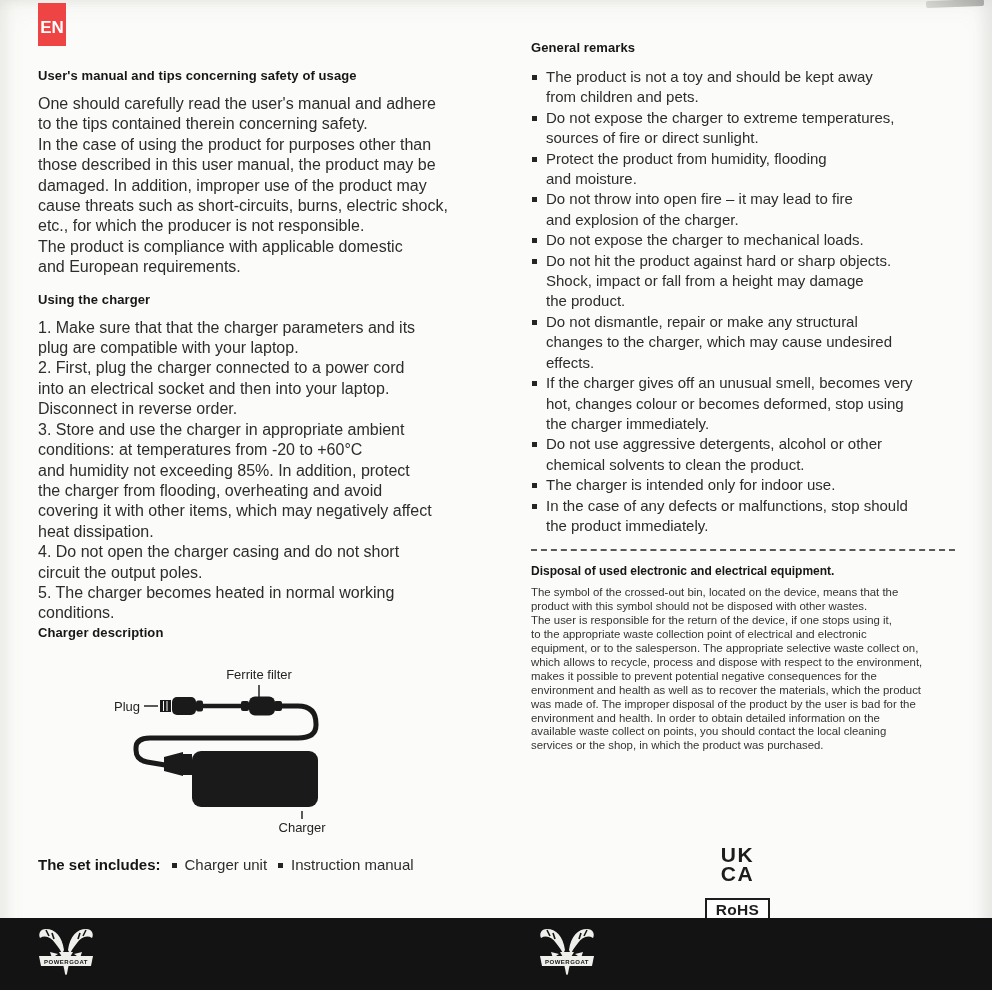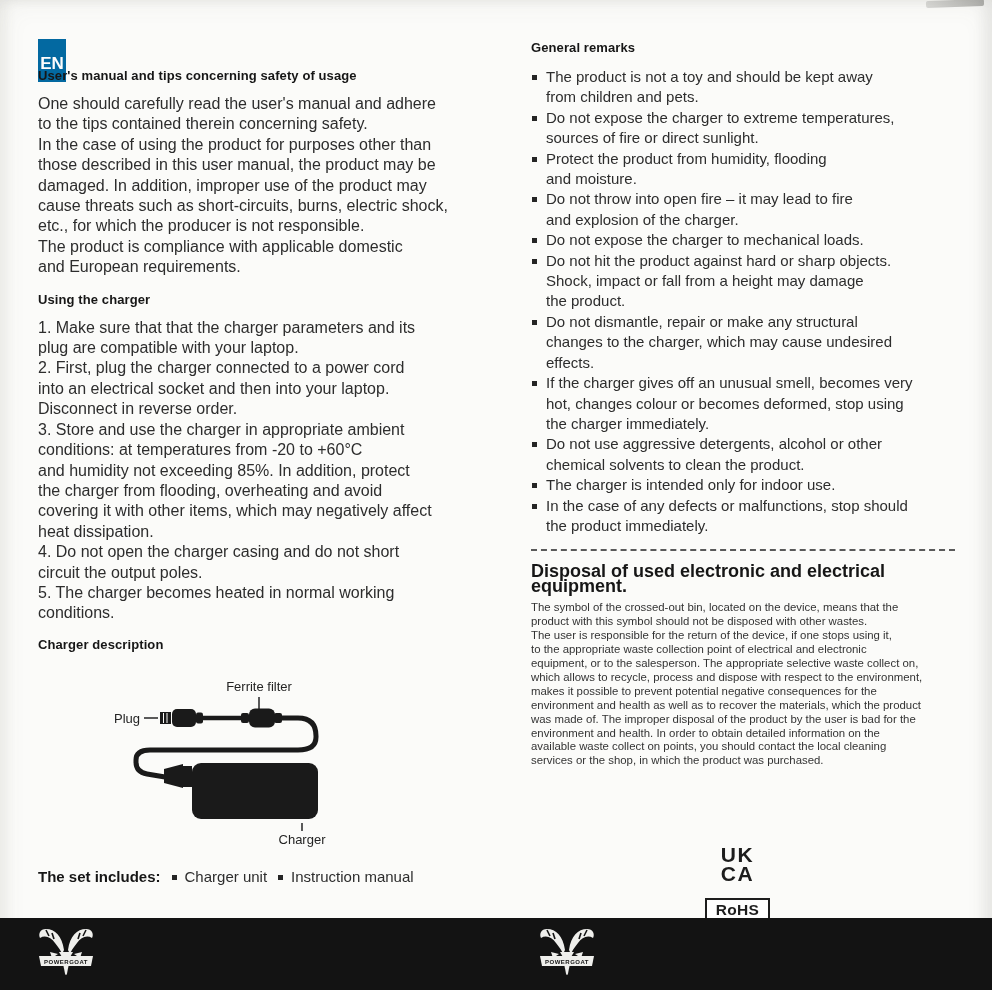--- a/index.html
+++ b/index.html
@@ -11,50 +11,50 @@
     box-shadow: inset 0 0 28px rgba(95,95,88,.09),
                 inset -9px 0 12px rgba(95,95,88,.08),
                 inset 8px 0 10px rgba(95,95,88,.05);
   }
   .artifact { position:absolute; right:8px; top:0; width:58px; height:7px;
     background:linear-gradient(90deg, rgba(120,120,115,.25), rgba(90,90,85,.45));
     transform:rotate(-2deg); border-radius:2px; }
 
   .en-badge {
     position:absolute; left:38px; top:3px; width:28px; height:43px;
-    background:#0369a1; color:#fdfdfd; font-weight:700; font-size:17px;
-    display:flex; align-items:center; justify-content:center; padding-top:6px; box-sizing:border-box;margin-top:36px;
+    background:#ef4444; color:#fdfdfd; font-weight:700; font-size:17px;
+    display:flex; align-items:center; justify-content:center; padding-top:6px; box-sizing:border-box;
   }
 
   .col-left  { position:absolute; left:38px;  top:67px; width:436px; }
   .col-right { position:absolute; left:531px; top:39px; width:436px; }
 
   h2, h3 { margin:0; font-size:13px; line-height:18px; font-weight:700; color:#161616; letter-spacing:.1px; }
   h3.using { margin-top:13px; }
-  h3.descr { margin-top:12px; }
+  h3.descr { }
 
   .body { font-size:16px; line-height:20.4px; margin:9px 0 0; }
   .pre  { white-space:pre-line; }
 
   
   .diagram { position:relative; height:186px; margin-top:12px; }
   .diagram svg { position:absolute; left:72px; top:0; }
   .dlabel { font-size:13px; fill:#242424; font-family:"Liberation Sans","DejaVu Sans",sans-serif; }
 
   .set-row { display:flex; align-items:center; margin-top:16px; font-size:15px;text-align:right; }
   .set-row .b { font-weight:700; color:#161616; }
   .sqi { width:5px; height:5px; background:#252525; margin:2px 8px 0 11px; flex:none; }
 
   
   .remarks { list-style:none; margin:10px 0 0; padding:0; font-size:15px; line-height:20.4px; }
   .remarks li { display:flex; }
   .sq { flex:none; width:5px; height:5px; background:#252525; margin:8px 9px 0 1px; }
 
   .dashes { margin-top:13px; width:424px; border-top:2px dashed #5a5a5a; }
-  h4.disposal { font-size:18px; line-height:15px; margin:13px 0 0; font-weight:700; color:#161616; }
+  h4.disposal { font-size:12px; line-height:15px; margin:13px 0 0; font-weight:700; color:#161616; }
   .small { font-size:11.4px; line-height:13.9px; margin:7px 0 0; color:#333; }
 
   
   .marks { position:absolute; left:705px; top:846px; display:flex; align-items:center; gap:15px;flex-direction:column; }
   .ukca { display:flex; flex-direction:column; font-weight:800; font-size:21px; line-height:18.5px;
           letter-spacing:1.5px; color:#1d1d1d; }
   .rohs { width:61px; border:2.5px solid #1d1d1d; text-align:center; background:#fefefe; }
   .rohs-top { display:block; font-weight:700; font-size:15.5px; line-height:19px; color:#1d1d1d; letter-spacing:.3px; }
   .rohs-bot { display:block; background:#000000; color:#fbfbfb; font-size:10.3px; line-height:14px; font-weight:600; }
   .recycle { font-size:34px; line-height:1; color:#1d1d1d; font-family:"DejaVu Sans",sans-serif; }

